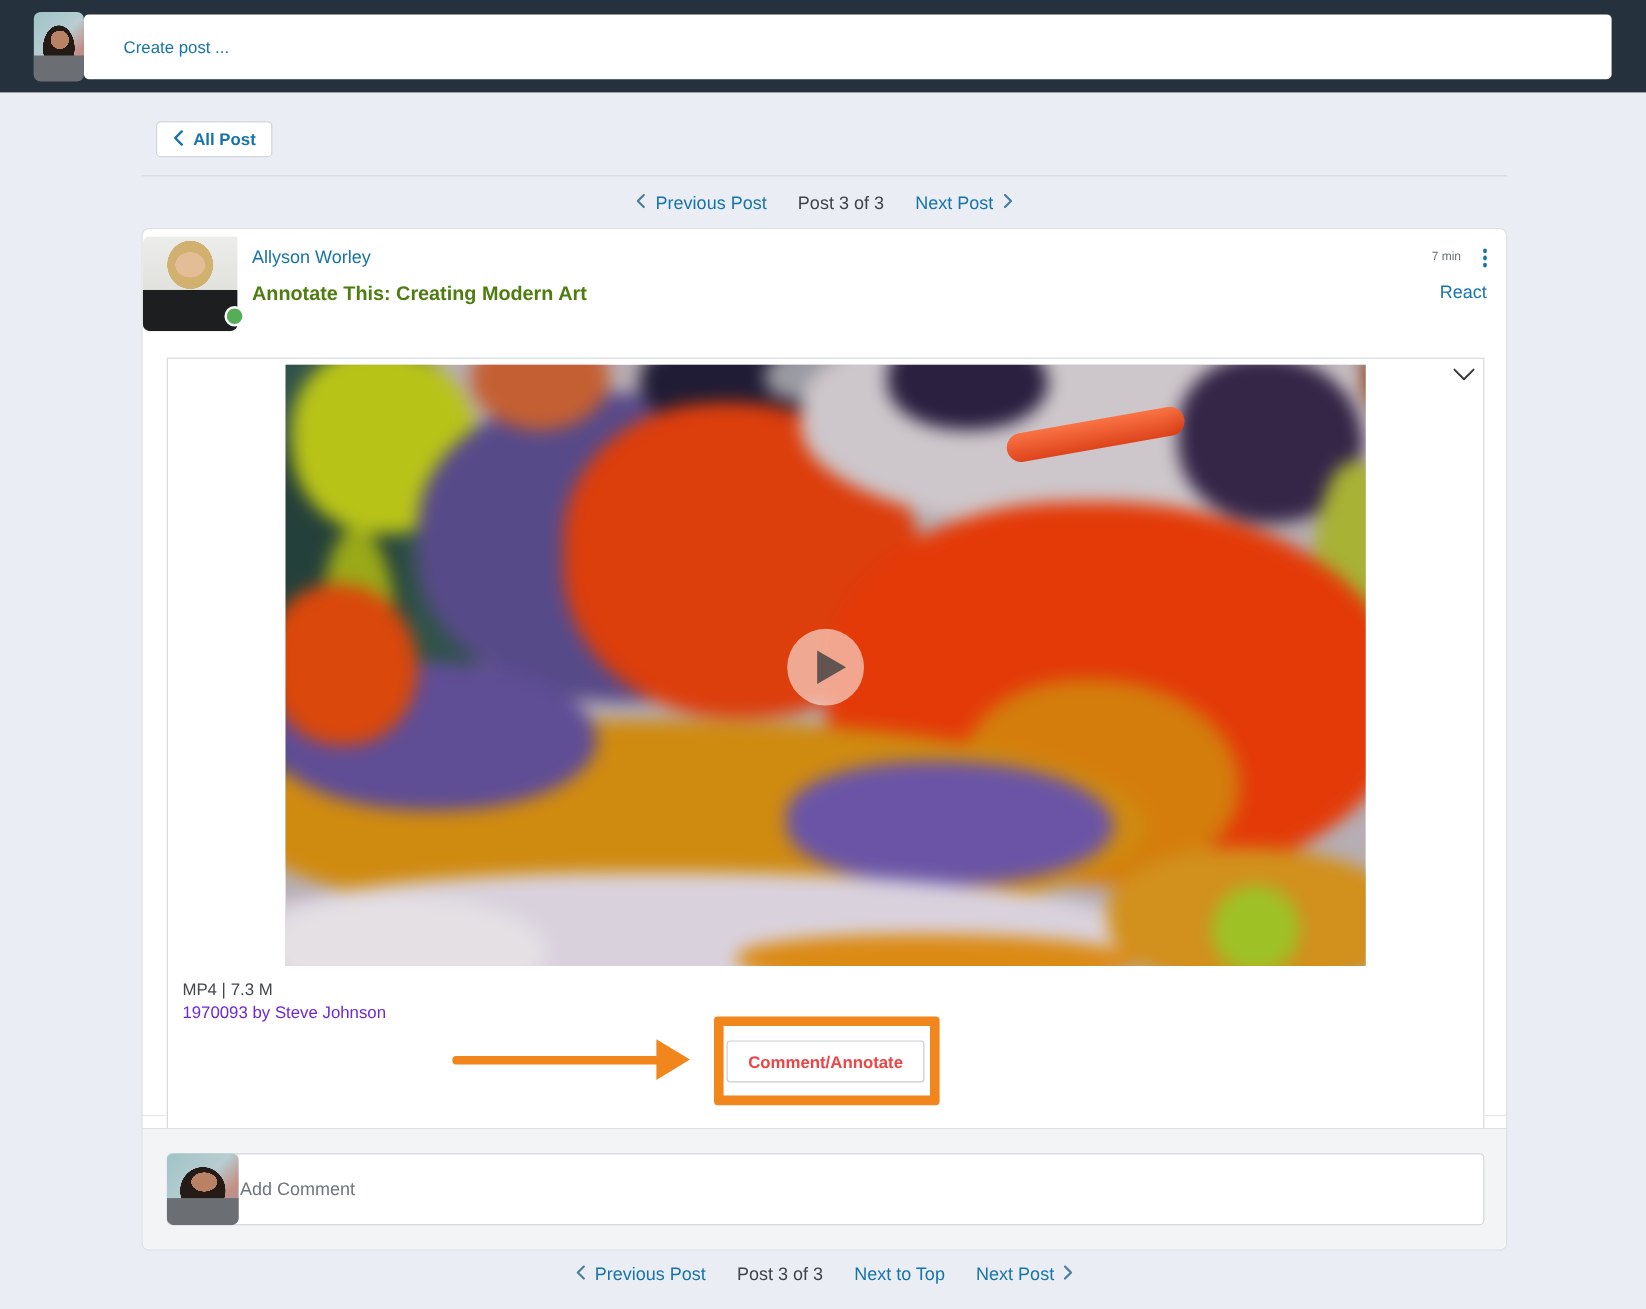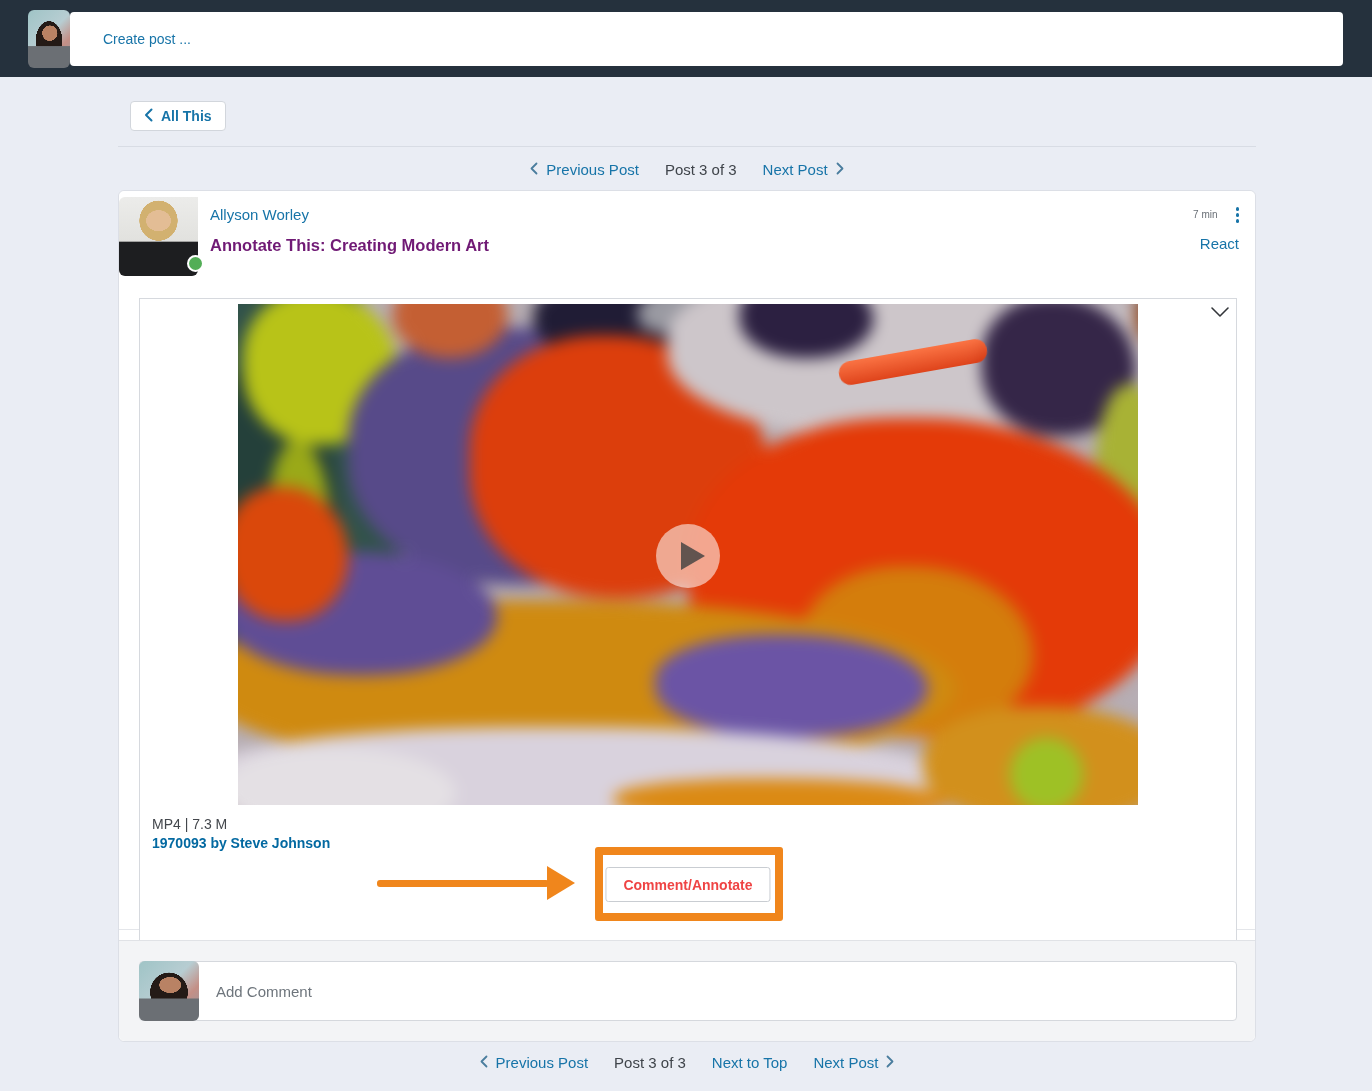--- a/index.html
+++ b/index.html
@@ -52,21 +52,21 @@
     position:absolute;left:0;top:6px;width:79px;height:79px;border-radius:6px 0 6px 6px;
     background:
       radial-gradient(ellipse 26% 22% at 50% 30%,#e3bd95 0 60%,rgba(0,0,0,0) 61%),
       radial-gradient(ellipse 40% 42% at 50% 30%,#d2b170 0 60%,rgba(0,0,0,0) 61%),
       linear-gradient(180deg,rgba(0,0,0,0) 56%,#1d1e20 57%),
       linear-gradient(180deg,#ececea,#d9d9d5);
   }
   .online-dot{position:absolute;right:-6px;bottom:4px;width:13px;height:13px;border-radius:50%;
     background:#53ae57;border:2px solid #fff;}
   .post-author{position:absolute;left:91px;top:15px;font-size:15px;color:#1774a8;cursor:pointer;}
-  .post-title{position:absolute;left:91px;top:45px;font-size:16.5px;font-weight:700;color:#701a75;}
+  .post-title{position:absolute;left:91px;top:45px;font-size:16.5px;font-weight:700;color:#4d7c0f;}
   .post-meta{position:absolute;right:12px;top:14px;display:flex;align-items:center;gap:14px;}
   .post-time{font-size:10px;color:#696f76;}
   .kebab{display:flex;flex-direction:column;gap:2.5px;padding:2px 4px;cursor:pointer;}
   .kebab i{width:3.5px;height:3.5px;border-radius:50%;background:#1774a8;}
   .react-link{position:absolute;right:16px;top:44px;font-size:15px;color:#1774a8;cursor:pointer;}
   
   .attachment{position:absolute;left:20px;top:107px;width:1098px;height:739px;background:#fff;
     border:1px solid #d6d9de;box-sizing:border-box;}
   .collapse-chev{position:absolute;top:6px;right:6px;cursor:pointer;}
   .video{position:absolute;left:98px;top:5px;width:900px;height:501px;overflow:hidden;
@@ -75,35 +75,35 @@
   .b{position:absolute;border-radius:45% 55% 50% 50%;}
   .squiggle{position:absolute;left:600px;top:46px;width:150px;height:24px;border-radius:14px;
     background:linear-gradient(180deg,#ff6a35,#e03508);transform:rotate(-10deg);opacity:.9;}
   .play{
     position:absolute;left:50%;top:50%;width:64px;height:64px;margin:-31px 0 0 -32px;
     border-radius:50%;background:rgba(255,255,255,.55);display:flex;align-items:center;justify-content:center;
   }
   .play i{display:block;width:0;height:0;border-left:24px solid rgba(66,66,66,.82);
     border-top:14px solid rgba(0,0,0,0);border-bottom:14px solid rgba(0,0,0,0);margin-left:9px;}
   .file-meta{position:absolute;left:12px;top:517px;font-size:14px;color:#43474c;}
-  .file-name{position:absolute;left:12px;top:536px;font-size:14px;font-weight:700;color:#0369a1;}
+  .file-name{position:absolute;left:12px;top:536px;font-size:14px;font-weight:400;color:#6d28d9;}
   .annotate-btn{
     position:absolute;left:50%;top:568px;transform:translateX(-50%);height:35px;padding:0 17px;
     background:#fff;border:1px solid #c9cdd2;border-radius:3px;color:#ef4444;font-size:14px;
     font-weight:700;cursor:pointer;font-family:inherit;
   }
   .highlight-box{position:absolute;left:455px;top:548px;width:188px;height:74px;
     border:8px solid #f0861c;border-radius:3px;box-sizing:border-box;z-index:5;pointer-events:none;}
   .arrow-shaft{position:absolute;left:237px;top:581px;width:172px;height:7px;background:#f0861c;
     border-radius:3px;z-index:5;}
   .arrow-head{position:absolute;left:407px;top:567px;width:0;height:0;z-index:5;
     border-left:28px solid #f0861c;border-top:17px solid rgba(0,0,0,0);border-bottom:17px solid rgba(0,0,0,0);}
   
   .comment-input{position:absolute;left:20px;top:20px;width:1098px;height:60px;box-sizing:border-box;
-    background:#fff;border:1px solid #d5d8dd;border-radius:4px;padding-left:76px;font-size:15px;
+    background:#fff;border:1px solid #d5d8dd;border-radius:4px;padding-left:60px;font-size:15px;
     color:#33363a;font-family:inherit;outline:none;}
   .comment-input::placeholder{color:#6e757c;opacity:1;}
   .comment-avatar{
     position:absolute;left:20px;top:20px;width:60px;height:60px;border-radius:6px;z-index:2;
     background:
       linear-gradient(180deg,rgba(0,0,0,0) 62%,#6b6f74 63%),
       radial-gradient(ellipse 30% 22% at 52% 40%,#b98264 0 60%,rgba(0,0,0,0) 61%),
       radial-gradient(ellipse 52% 54% at 50% 52%,#241a16 0 60%,rgba(0,0,0,0) 61%),
       linear-gradient(135deg,#9fc4c6 0%,#b7cdd2 45%,#c48f86 70%,#8e9aa4 100%);
   }
@@ -119,21 +119,21 @@
 </div>
 
 <div class="main">
 
   <div class="all-posts-btn">
     <span class="chev">
       <svg width="9" height="14" viewBox="0 0 9 14">
           <polyline points="7.5,1.5 2,7 7.5,12.5" fill="none" stroke="#1774a8" stroke-width="2" stroke-linecap="round" stroke-linejoin="round"></polyline>
         </svg>
     </span>
-    <span>All This</span>
+    <span>All Post</span>
   </div>
 
   <div class="divider"></div>
 
   <div class="postnav top">
     <span class="navlink">
       <span class="chev">
         <svg width="8" height="13" viewBox="0 0 8 13">
             <polyline points="6.5,1.5 1.5,6.5 6.5,11.5" fill="none" stroke="#4a7d9e" stroke-width="1.8" stroke-linecap="round" stroke-linejoin="round"></polyline>
           </svg>

